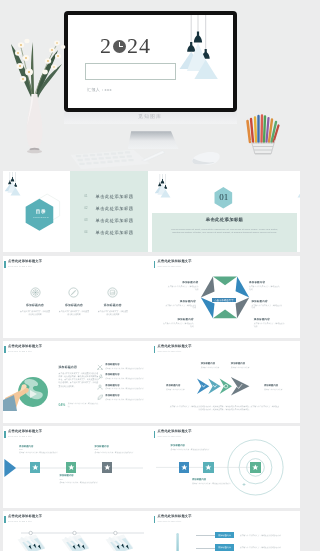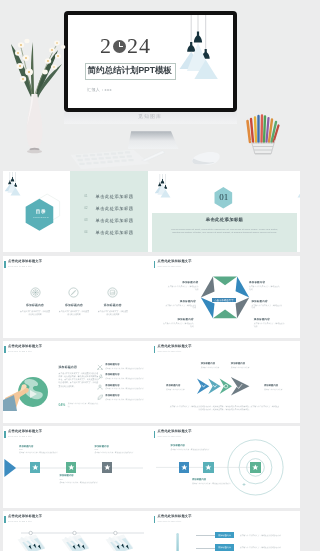--- a/index.html
+++ b/index.html
@@ -125,21 +125,20 @@
 <div id="root">
   <div class="hero">
     <div class="monitor">
       <div class="screen">
         <div class="yr">
           <span>2</span>
           <span class="clk"></span>
           <span>24</span>
         </div>
         <div class="ttlbox"></div>
-        <div class="ttl">简约总结计划PPT模板</div>
         <div class="sub">汇报人：xxx</div>
         <svg class="lamps" viewBox="0 0 68 72">
           <g stroke="#a8adb2" stroke-width="0.5">
             <line x1="19.2" y1="0" x2="19.2" y2="27.5"></line>
             <line x1="26" y1="0" x2="26" y2="16.8"></line>
             <line x1="33.7" y1="0" x2="33.7" y2="34.3"></line>
           </g>
           <path d="M18.1 27 h2.2 v3.3 c0 0 2.9 2.1 2.9 6.5 l-8 0 c0-4.4 2.9-6.5 2.9-6.5z" fill="#17333d"></path>
           <path d="M24.9 16.4 h2.2 v4.0 c0 0 3.0 2.3 3.0 7.2 l-8.2 0 c0-4.9 3.0-7.2 3.0-7.2z" fill="#17333d"></path>
           <path d="M32.6 34 h2.2 v3.3 c0 0 2.9 2.1 2.9 6.5 l-8 0 c0-4.4 2.9-6.5 2.9-6.5z" fill="#17333d"></path>

